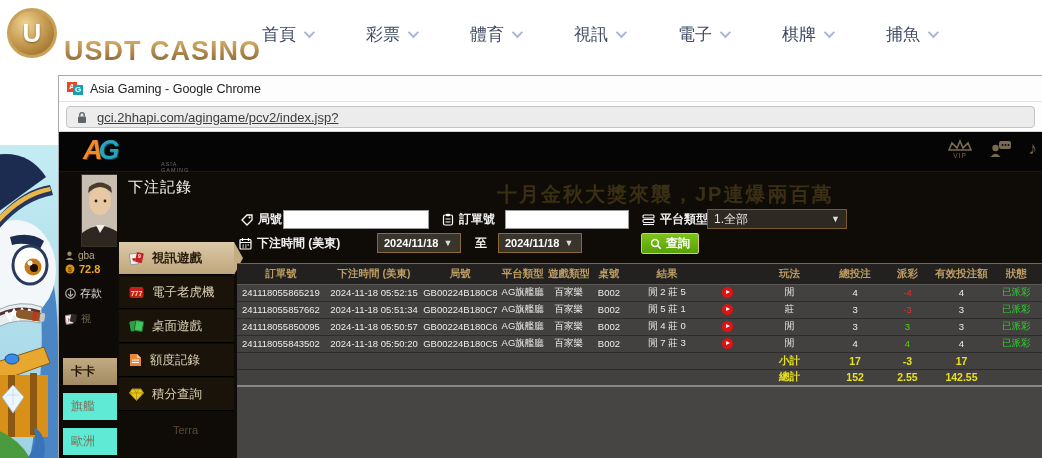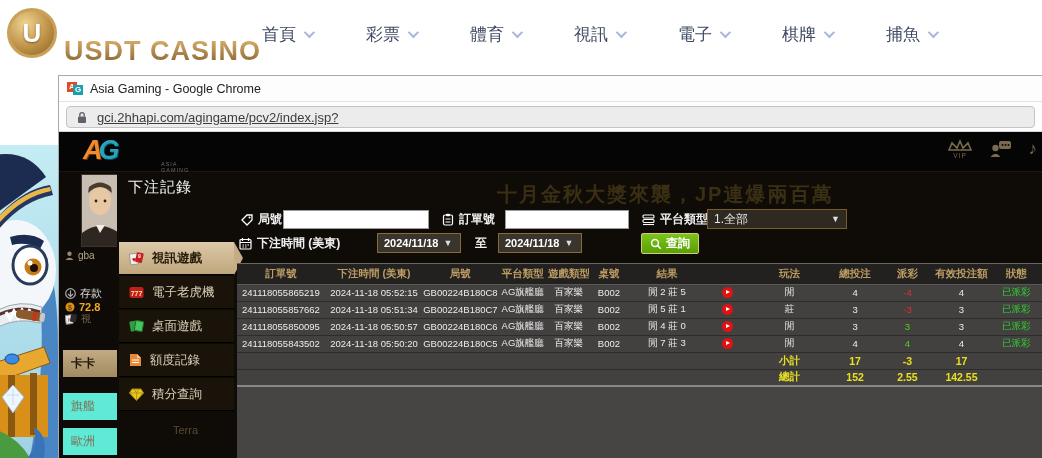--- a/index.html
+++ b/index.html
@@ -50,21 +50,21 @@
   .ag-g { color:#29a2bc; margin-left:-4px; text-shadow:1px 1px 0 #0c4a58; }
   .ag-caption { position:absolute; left:78px; top:26px; font-size:5.5px; letter-spacing:1px; color:#6a6a6a;
     font-style:normal; font-weight:400; }
   .ag-icons { position:absolute; right:6px; top:7px; display:flex; align-items:center; gap:17px; color:#7a6a50; }
   .music-note { font-size:17px; color:#7a6a50; }
 
   
   .underlay { position:absolute; left:4px; top:40px; width:54px; bottom:0; color:#b8a888; }
   .avatar-frame { position:absolute; left:18px; top:2px; width:37px; height:73px; border:1px solid #3a332a; overflow:hidden; }
   .u-row { position:absolute; left:2px; display:flex; align-items:center; gap:4px; font-size:10px; white-space:nowrap; }
-  .u-balance { color:#f0a81e; font-weight:700; font-size:11px;margin-top:38px; }
+  .u-balance { color:#f0a81e; font-weight:700; font-size:11px; }
   .u-deposit { color:#ddd; font-size:11px; }
   .u-menu-btn { position:absolute; left:0; width:54px; height:27px; display:flex; align-items:center;
     padding-left:8px; font-size:12px; color:#80705a; background:#5eead4; white-space:nowrap; overflow:hidden; }
   .u-menu-btn.hot { background:linear-gradient(180deg,#c2ab84,#a28a62); color:#241a0c; font-weight:700; }
 
   
   .panel { position:absolute; left:58px; top:40px; right:0; bottom:0; background:#0f0c08; }
   .panel-title { position:absolute; left:11px; top:6px; font-size:15px; color:#f2f2f2; letter-spacing:1px; }
   .watermark { position:absolute; left:380px; top:9px; font-size:20px; font-weight:700; letter-spacing:2px;
     color:rgba(95,74,30,.55); white-space:nowrap; }
@@ -264,21 +264,21 @@
         <span>存款</span>
       </div>
       <div class="u-row" style="top:140px; color:#7a6a52;">
         <svg width="12" height="12" viewBox="0 0 12 12">
             <rect x="0.5" y="2" width="7" height="9" rx="1" fill="#f0ede8" stroke="#888" transform="rotate(-8 4 6)"></rect>
             <text x="3" y="9" font-size="6" fill="#c02020">K</text>
             <rect x="5.5" y="1" width="6" height="8" rx="1" fill="#2a2a2a" transform="rotate(10 8 5)"></rect>
           </svg>
         <span>視</span>
       </div>
-      <div class="u-menu-btn hot" style="top:178px;">
+      <div class="u-menu-btn hot" style="top:186px;">
           <span>卡卡</span>
         </div>
       <div class="u-menu-btn" style="top:221px;">
           <span>旗艦</span>
         </div>
       <div class="u-menu-btn" style="top:256px;">
           <span>歐洲</span>
         </div>
 
     </div>

